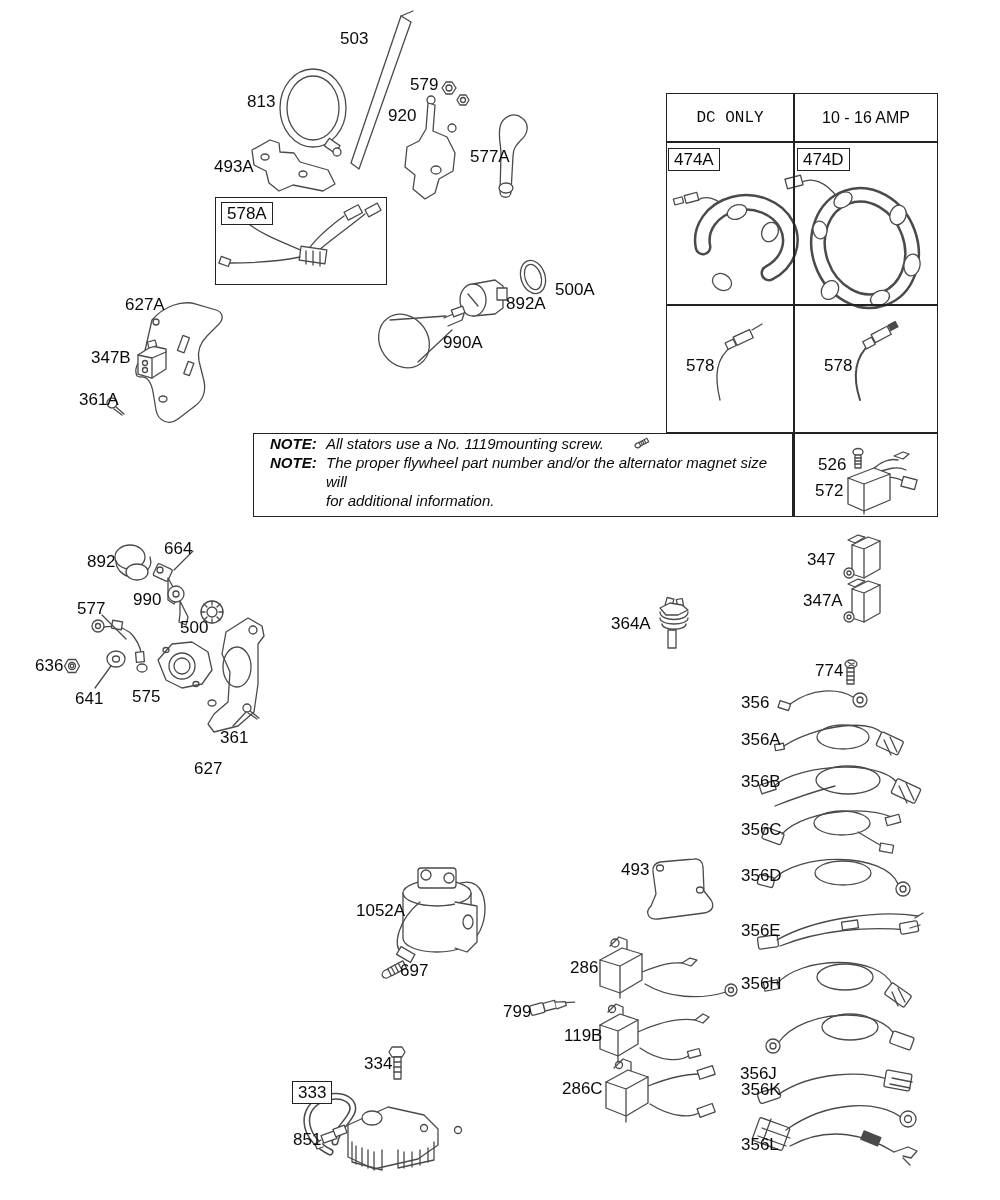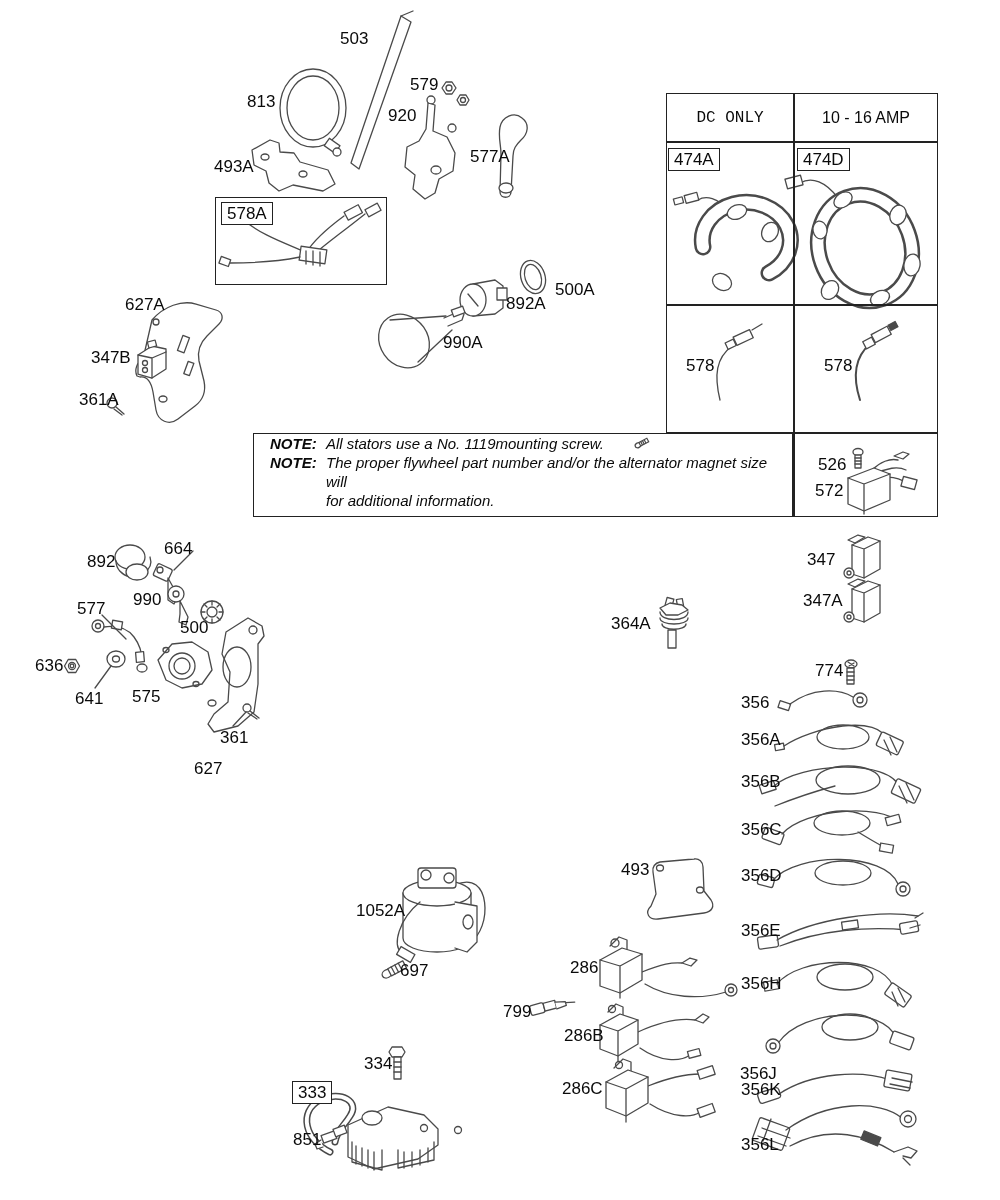--- a/index.html
+++ b/index.html
@@ -521,21 +521,21 @@
       <div class="part-label" style="left: 741px; top: 921px;">356E</div>
       <div class="part-label" style="left: 741px; top: 974px;">356H</div>
       <div class="part-label" style="left: 740px; top: 1064px;">356J</div>
       <div class="part-label" style="left: 741px; top: 1080px;">356K</div>
       <div class="part-label" style="left: 741px; top: 1135px;">356L</div>
       <div class="part-label" style="left: 348px; top: 901px; margin-left: 8px;">1052A</div>
       <div class="part-label" style="left: 352px; top: 961px; margin-left: 48px;">697</div>
       <div class="part-label" style="left: 621px; top: 860px;">493</div>
       <div class="part-label" style="left: 570px; top: 958px;">286</div>
       <div class="part-label" style="left: 503px; top: 1002px;">799</div>
-      <div class="part-label" style="left: 564px; top: 1026px;">286B</div>
+      <div class="part-label" style="left: 564px; top: 1026px;">119B</div>
       <div class="part-label" style="left: 562px; top: 1079px;">286C</div>
       <div class="part-label" style="left: 364px; top: 1054px;">334</div>
       <div class="part-label boxed" style="left: 292px; top: 1081px;">333</div>
       <div class="part-label" style="left: 293px; top: 1130px;">851</div>
       <div class="part-label boxed" style="left: 668px; top: 148px;">474A</div>
       <div class="part-label boxed" style="left: 797px; top: 148px;">474D</div>
       <div class="part-label" style="left: 686px; top: 356px;">578</div>
       <div class="part-label" style="left: 824px; top: 356px;">578</div>
       <div class="part-label" style="left: 818px; top: 455px;">526</div>
       <div class="part-label" style="left: 815px; top: 481px;">572</div>

